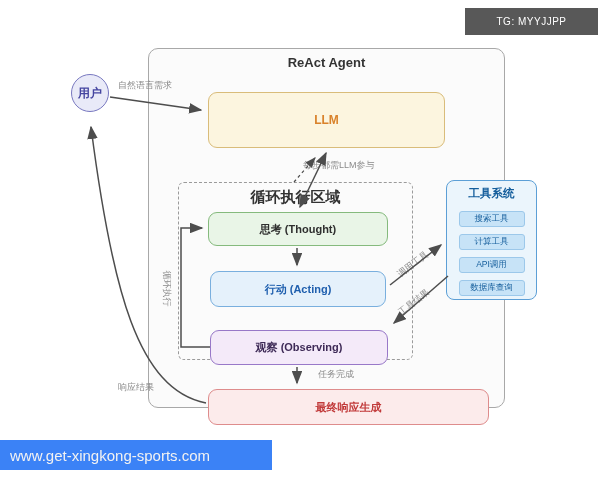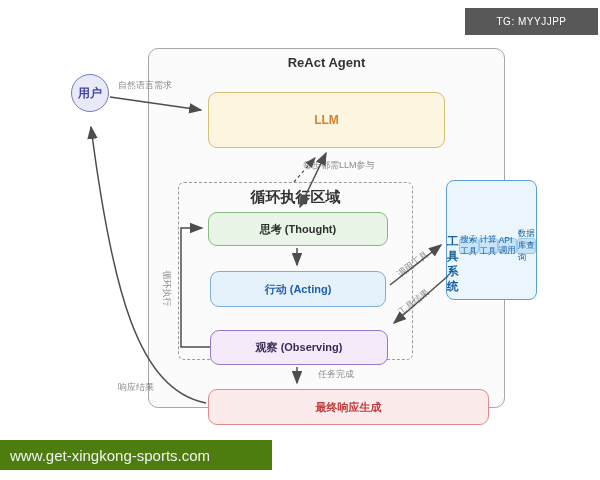--- a/index.html
+++ b/index.html
@@ -10,21 +10,21 @@
 
   
   .tg-badge {
     left: 465px; top: 8px; width: 133px; height: 27px;
     background: #585858; color: #ffffff; font-size: 10px;
     display: flex; align-items: center; justify-content: center;
     letter-spacing: 0.5px;
   }
   .watermark-bar {
     left: 0; top: 440px; width: 272px; height: 30px;
-    background: #4d7c0f; color: #f2f2f2; font-size: 15px;
+    background: #3b82f6; color: #f2f2f2; font-size: 15px;
     display: flex; align-items: center; padding-left: 10px;
   }
 
   
   .agent-container {
     left: 148px; top: 48px; width: 357px; height: 360px;
     background: #fbfbfb; border: 1.5px solid #a8a8a8; border-radius: 10px;
   }
   .agent-title {
     left: 148px; top: 55px; width: 357px; text-align: center;
@@ -78,21 +78,21 @@
   .final-box {
     left: 208px; top: 389px; width: 281px; height: 36px;
     background: #fcebeb; border: 1.5px solid #de8c8c;
     font-size: 11px; color: #c13a3a;
   }
 
   
   .tools-box {
     left: 446px; top: 180px; width: 91px; height: 120px;
     background: #ebf5fc; border: 1.5px solid #5c9fd6; border-radius: 8px;
-    display: flex; align-items: center; padding-top: 5px;
+    display: flex; flex-direction: column; align-items: center; padding-top: 5px;
   }
   .tools-title { font-size: 11.5px; font-weight: bold; color: #155e9c; height: 18px; }
   .tool-item {
     width: 66px; height: 16px; margin-top: 7px; border-radius: 3px;
     background: #c7e3f7; border: 1px solid #9cc8ea;
     display: flex; align-items: center; justify-content: center;
     font-size: 8.5px; color: #155e9c;
   }
   .tool-item:first-of-type { margin-top: 4px; }
 

